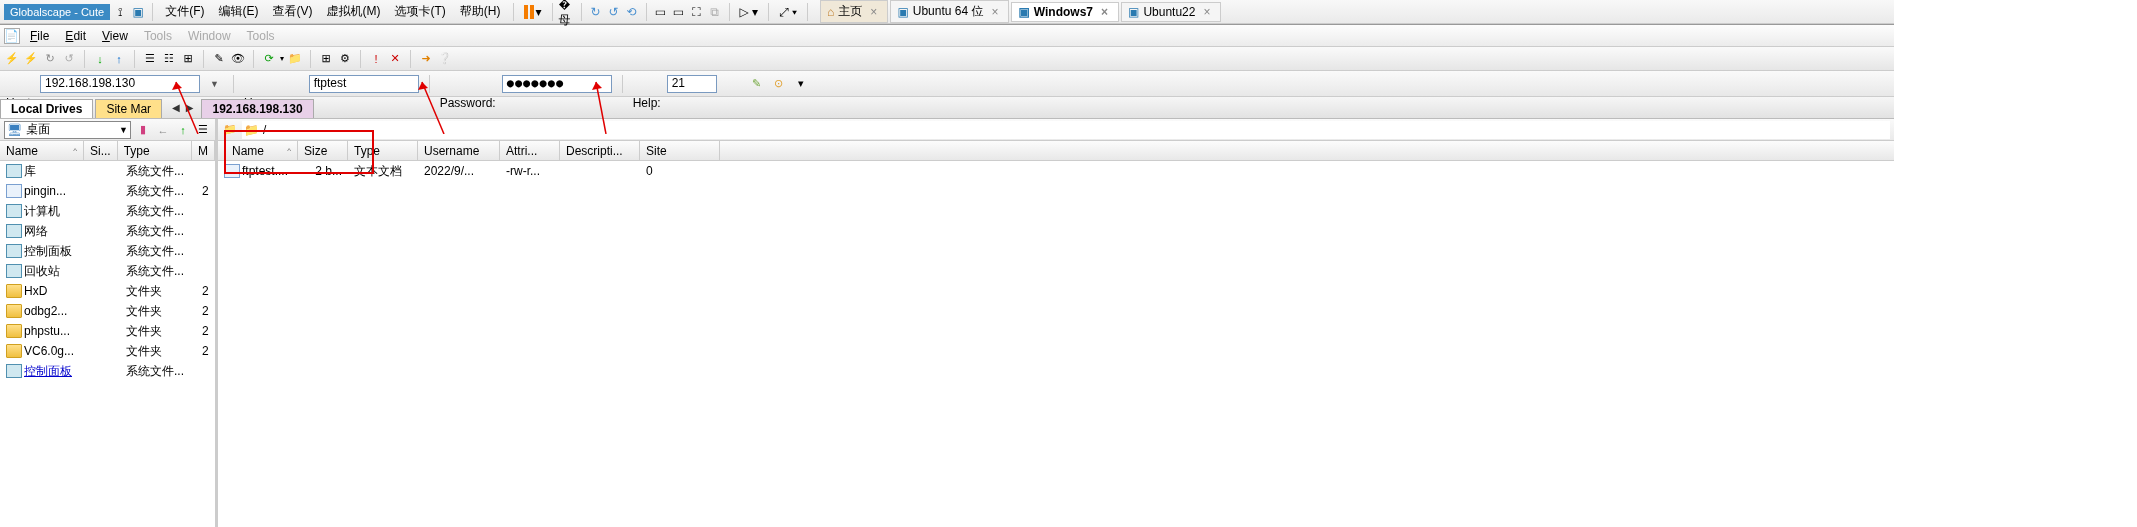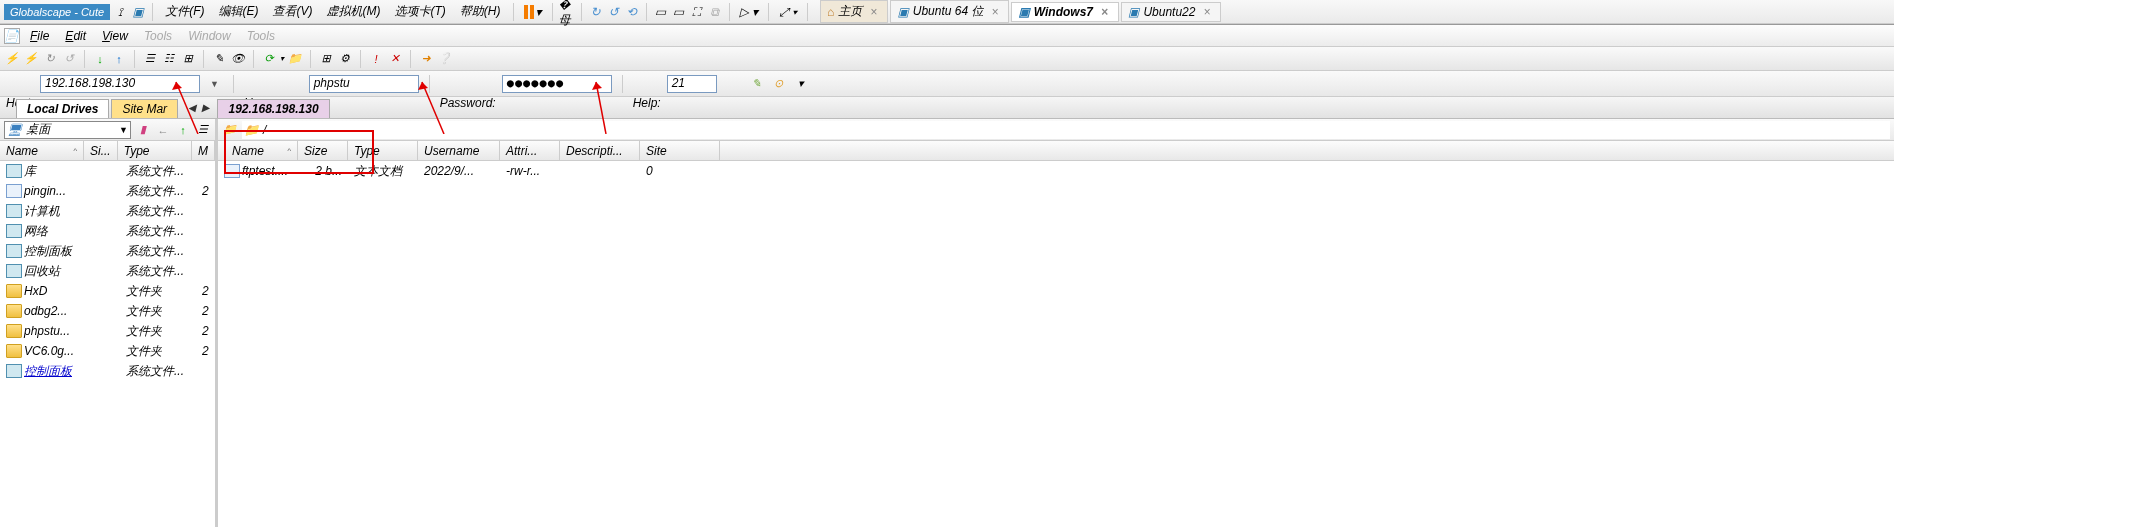--- a/index.html
+++ b/index.html
@@ -24,21 +24,21 @@
 .ftp-toolbar { height:24px; background:linear-gradient(#fafafa,#e6e6e6); border-bottom:1px solid #ccc; display:flex; align-items:center; padding:0 4px; gap:3px; }
 .tb-ico { width:16px; height:16px; display:inline-flex; align-items:center; justify-content:center; font-size:11px; cursor:default; }
 .conn-bar { height:26px; background:linear-gradient(#fafafa,#e8e8e8); border-bottom:1px solid #ccc; display:flex; align-items:center; padding:0 6px; gap:6px; }
 .conn-label { font-size:12px;margin-top:38px; }
 .conn-input { border:1px solid #7a9ac0; background:#fff; height:18px; padding:0 4px; font-size:12px; }
 .conn-input.host { width:160px; }
 .conn-input.user { width:110px; }
 .conn-input.pass { width:110px; font-family:monospace; letter-spacing:1px; }
 .conn-input.port { width:50px; }
 .dropdown-arrow { font-size:9px; color:#555; padding:0 4px; }
-.ftp-tabs { height:22px; background:linear-gradient(#f6f6f6,#e2e2e2); border-bottom:1px solid #bbb; display:flex; align-items:center; padding:0 16px;text-align:center; }
+.ftp-tabs { height:22px; background:linear-gradient(#f6f6f6,#e2e2e2); border-bottom:1px solid #bbb; display:flex; align-items:center; padding:0 0;text-align:center; }
 .ftab { border:1px solid #aaa; border-bottom:none; padding:2px 10px; background:#f0f0f0; margin-right:2px; font-size:12px; position:relative; top:1px; }
 .ftab.local { background:#fff; font-weight:bold; }
 .ftab.site { background:#ffe08a; }
 .ftab.remote { background:#e8d0e8; font-weight:bold; }
 .nav-arrows { display:flex; gap:2px; margin:0 6px; }
 .nav-arrows span { font-size:10px; color:#333; padding:0 2px; cursor:default; }
 .panes { display:flex; height:calc(527px - 24px - 22px - 24px - 26px - 22px); }
 .pane-left { width:218px; border-right:3px solid #ccc; display:flex; flex-direction:column; }
 .pane-right { flex:1; display:flex; flex-direction:column; }
 .addr-bar { height:22px; background:linear-gradient(#fafafa,#eaeaea); border-bottom:1px solid #ccc; display:flex; align-items:center; padding:0 4px; gap:4px; }
@@ -49,21 +49,21 @@
 .col-h .sort { font-size:8px; color:#666; }
 .file-list { flex:1; overflow:auto; background:#fff; }
 .file-row { display:flex; height:20px; align-items:center; font-size:12px; }
 .cell { padding:0 6px; overflow:hidden; white-space:nowrap; text-overflow:ellipsis; }
 .fico { width:16px; height:14px; margin-right:2px; display:inline-block; vertical-align:middle; }
 .folder-ico { background:linear-gradient(#ffe08a,#f0c040); border:1px solid #d0a020; border-radius:1px; }
 .file-ico { background:#eaf2fb; border:1px solid #7aa0d0; }
 .sys-ico { background:#d0e8f0; border:1px solid #5090b0; }
 .red-box { position:absolute; border:2px solid #e00000; pointer-events:none; }
 .red-arrow { position:absolute; pointer-events:none; }
-.container { position:relative; width:1894px; height:527px; overflow:hidden;font-style:italic; }
+.container { position:relative; width:1894px; height:527px; overflow:hidden; }
 .link-underline { color:#0000cc; text-decoration:underline; }
 </style>
 </head>
 <body>
 <div class="container">
 
 <div class="vm-menubar">
   <span class="vm-title">Globalscape - Cute</span>
   <span class="vm-icon">⟟</span>
   <span class="vm-icon" style="color:#2a7ab0">▣</span>
@@ -160,21 +160,21 @@
     <span class="tb-ico" style="color:#e08000">➜</span>
     <span class="tb-ico">❔</span>
   </div>
 
   <div class="conn-bar">
     <span class="conn-label">Host:</span>
     <span class="conn-input host">192.168.198.130</span>
     <span class="dropdown-arrow">▼</span>
     <span class="vm-sep"></span>
     <span class="conn-label">Username:</span>
-    <span class="conn-input user">phpstu</span>
+    <span class="conn-input user">ftptest</span>
     <span class="vm-sep"></span>
     <span class="conn-label">Password:</span>
     <span class="conn-input pass">●●●●●●●</span>
     <span class="vm-sep"></span>
     <span class="conn-label">Help:</span>
     <span class="conn-input port">21</span>
     <span style="width:20px"></span>
     <span class="tb-ico" style="color:#7a4">✎</span>
     <span class="tb-ico" style="color:#e0a030">⊙</span>
     <span class="tb-ico">▾</span>

